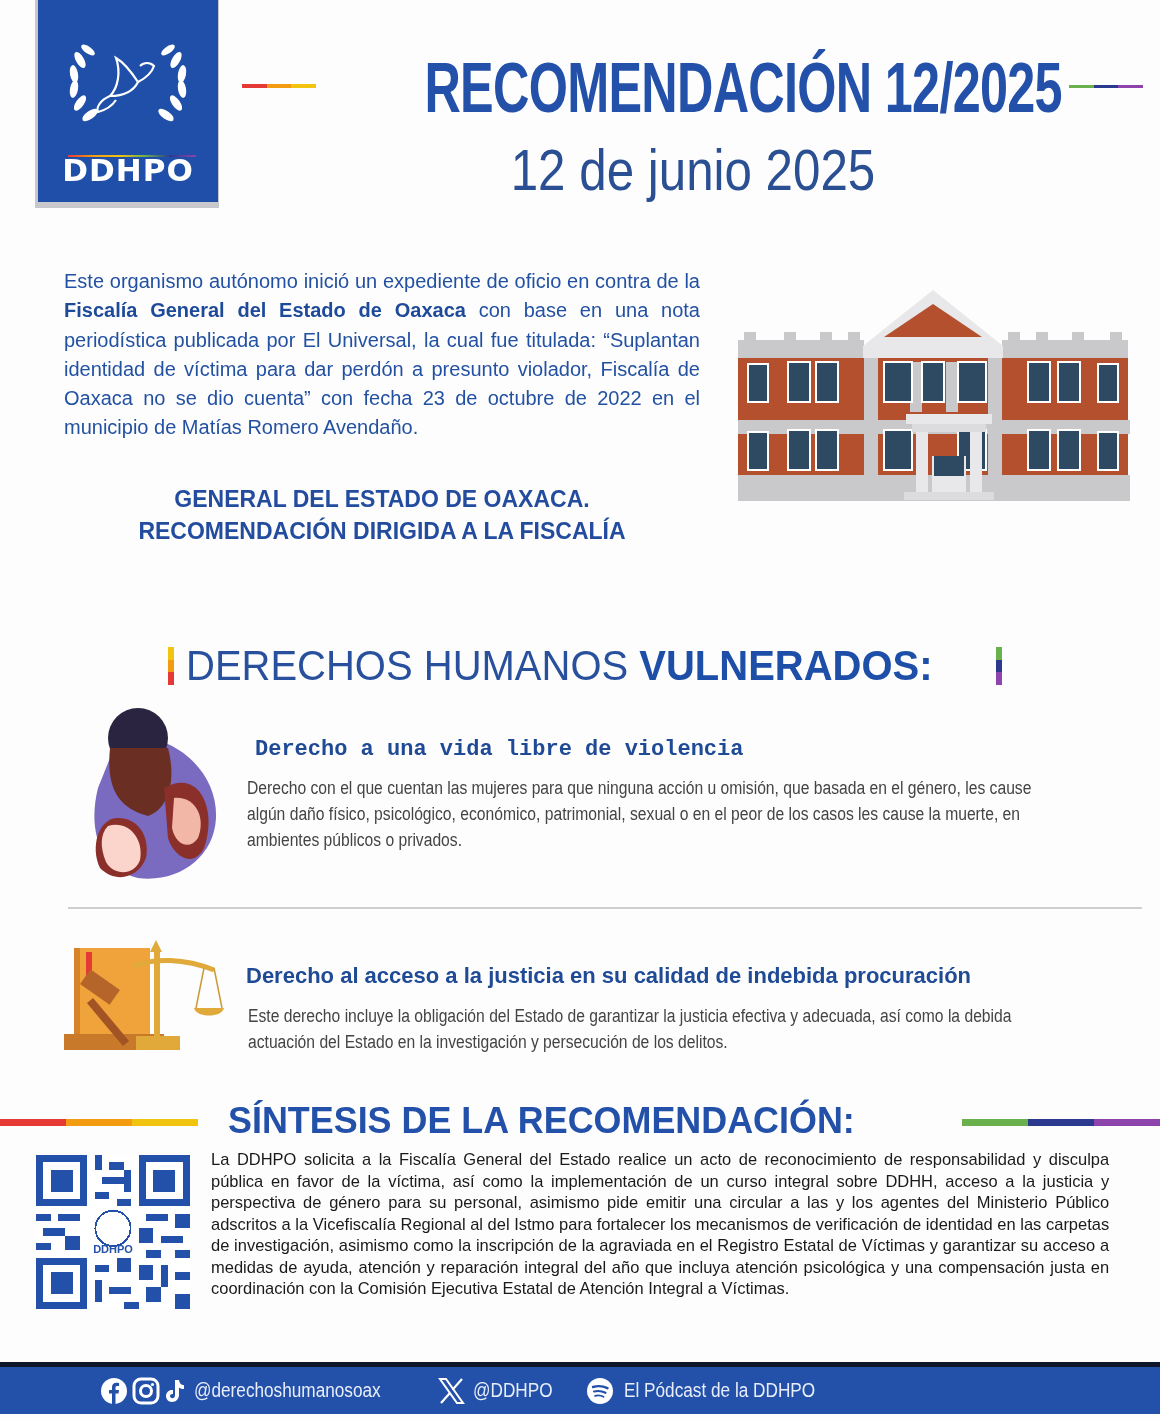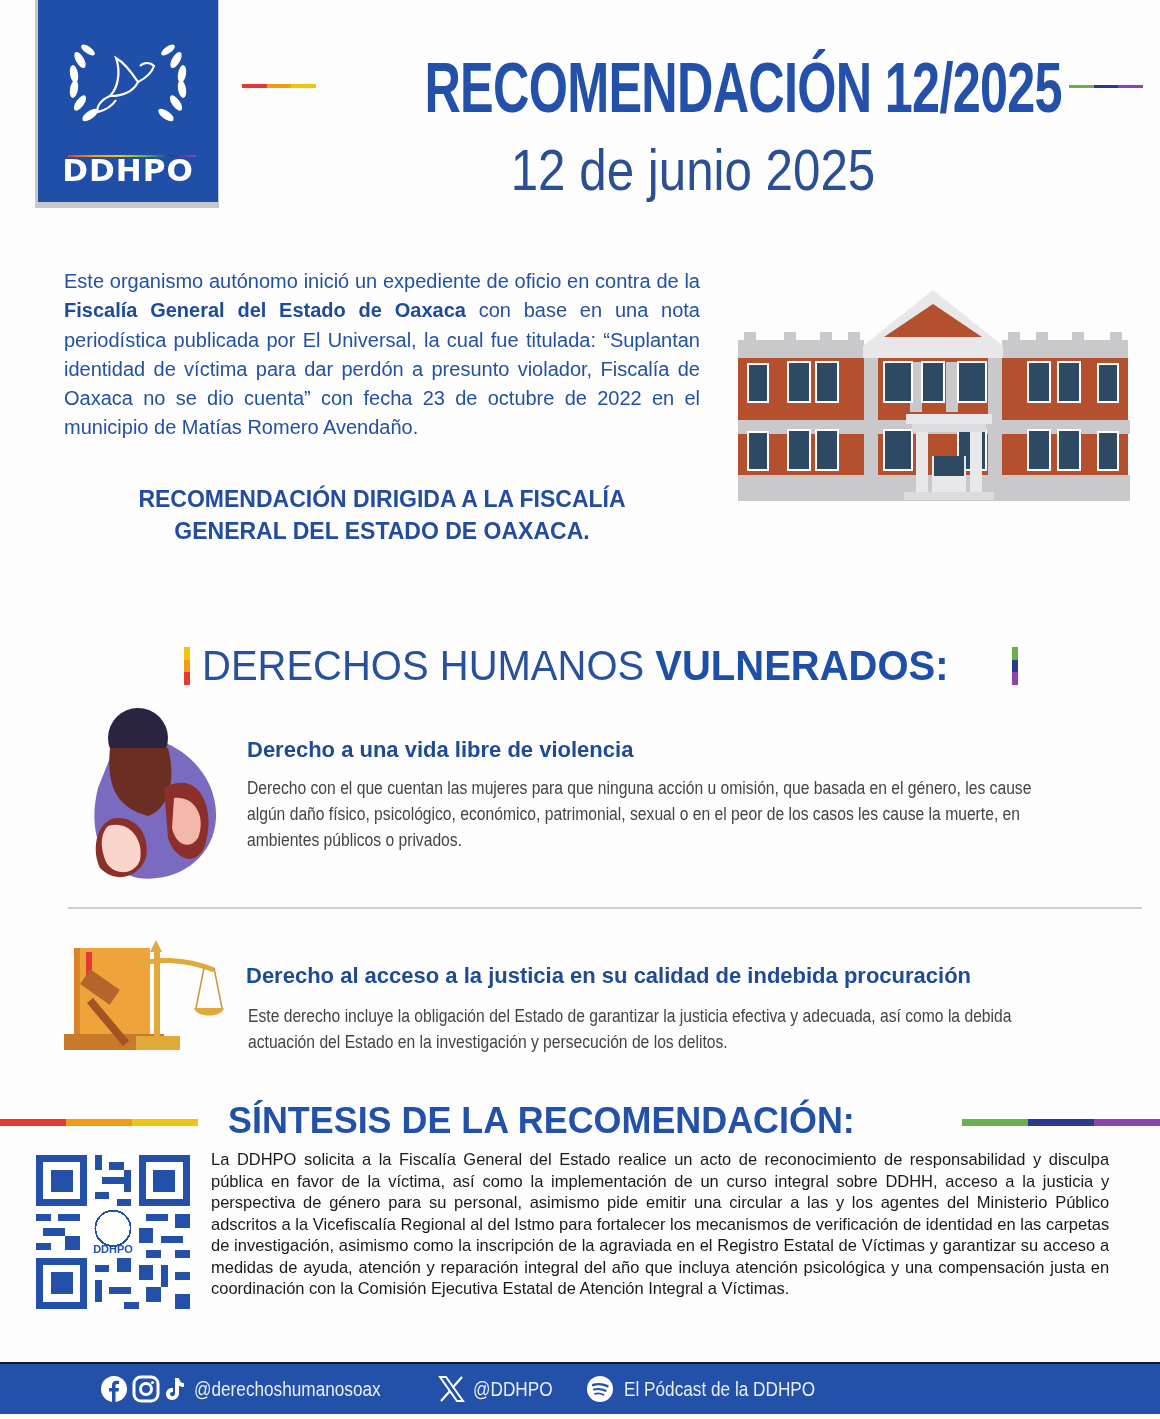--- a/index.html
+++ b/index.html
@@ -24,44 +24,44 @@
 
   
   .intro { left: 64px; top: 267px; width: 636px; font-size: 20px; line-height: 29.3px; color: #2351a2; text-align: justify; text-align-last: left; }
   .intro b { font-weight: 700; color: #1e4a9a; }
   .directed { left: 64px; top: 483px; width: 636px; text-align: center; font-size: 23px; font-weight: 700; line-height: 32px; color: #234c9f; }
 
   
   .building { left: 736px; top: 280px; width: 394px; height: 225px; }
 
   
-  .sec-head { left: 184px; top: 640px; width: 840px; height: 50px; padding-left: 8px; }
+  .sec-head { left: 168px; top: 640px; width: 840px; height: 50px; padding-left: 8px; }
   .sec-head .txt { position: absolute; left: 18px; top: 0; font-size: 43px; line-height: 50px; color: #28509c; white-space: nowrap; transform: scaleX(0.93); transform-origin: left; }
   .sec-head .txt b { color: #1e4fa8; font-weight: 700; }
   .vbar { position: absolute; width: 6px; height: 38px; top: 7px; }
 
   
   .right-title { font-size: 22px; font-weight: 700; color: #1f4a96; white-space: nowrap; }
   .right-desc { font-size: 18px; line-height: 26px; color: #444; transform: scaleX(0.87); transform-origin: left; }
 
-  .r1-title { left: 247px; top: 737px; }
+  .r1-title { left: 255px; top: 737px; font-family: Liberation Mono, monospace; }
   .r1-desc { left: 247px; top: 775px; width: 900px; }
   .divider { left: 68px; top: 907px; width: 1074px; height: 2px; background: #cfcfcf; }
   .r2-title { left: 246px; top: 963px; text-align: center; }
   .r2-desc { left: 248px; top: 1003px; width: 900px; }
 
   
   .syn-head { left: 228px; top: 1098px; width: 710px; font-size: 37px; font-weight: 700; color: #2350a8; white-space: nowrap; line-height: 46px; transform: scaleX(0.97); transform-origin: left; }
   .syn-body { left: 211px; top: 1149px; width: 926px; font-size: 17px; line-height: 21.5px; color: #1a1a1a; text-align: justify; text-align-last: left; transform: scaleX(0.97); transform-origin: left; }
 
   
   .qr { left: 36px; top: 1155px; width: 154px; height: 154px; }
 
   
-  .footer { left: 0; top: 1362px; width: 1160px; height: 52px; background: #2350a8; border-top: 2px solid #0f172a; display: flex; align-items: center; padding-left: 100px; color: #e8eefb; font-size: 20px; }
+  .footer { left: 0; top: 1362px; width: 1160px; height: 52px; background: #2350a8; border-top: 5px solid #0f172a; display: flex; align-items: center; padding-left: 100px; color: #e8eefb; font-size: 20px; }
   .footer .item { display: flex; align-items: center; margin-right: 30px; white-space: nowrap; }
   .footer .lbl { transform: scaleX(0.86); transform-origin: left; display: inline-block; }
   .footer svg { display: block; }
 </style>
 </head>
 <body>
 
 <div class="abs logo-box"></div>
 <div class="abs logo-inner">
   <svg width="180" height="150" viewBox="0 0 180 150">
@@ -98,22 +98,22 @@
   <span style="background:#6ab04c"></span>
     <span style="background:#2b3a8f"></span>
     <span style="background:#8e44ad"></span>
 </div>
 
 <div class="abs title">RECOMENDACIÓN 12/2025</div>
 <div class="abs subtitle">12 de junio 2025</div>
 
 <div class="abs intro"><span>Este organismo autónomo inició un expediente de oficio en contra de la </span><b>Fiscalía General del Estado de Oaxaca</b><span> con base en una nota periodística publicada por El Universal, la cual fue titulada: “Suplantan identidad de víctima para dar perdón a presunto violador, Fiscalía de Oaxaca no se dio cuenta” con fecha 23 de octubre de 2022 en el municipio de Matías Romero Avendaño.</span></div>
 <div class="abs directed">
+  <div>GENERAL DEL ESTADO DE OAXACA.</div>
   <div>RECOMENDACIÓN DIRIGIDA A LA FISCALÍA</div>
-  <div>GENERAL DEL ESTADO DE OAXACA.</div>
 </div>
 
 <svg class="abs building" viewBox="0 0 394 225">
 
   <rect x="2" y="60" width="126" height="18" fill="#c9c9cb"></rect>
   <rect x="266" y="60" width="126" height="18" fill="#c9c9cb"></rect>
   <rect x="8" y="52" width="12" height="8" fill="#c9c9cb"></rect>
     <rect x="48" y="52" width="12" height="8" fill="#c9c9cb"></rect>
     <rect x="84" y="52" width="12" height="8" fill="#c9c9cb"></rect>
     <rect x="112" y="52" width="12" height="8" fill="#c9c9cb"></rect>

